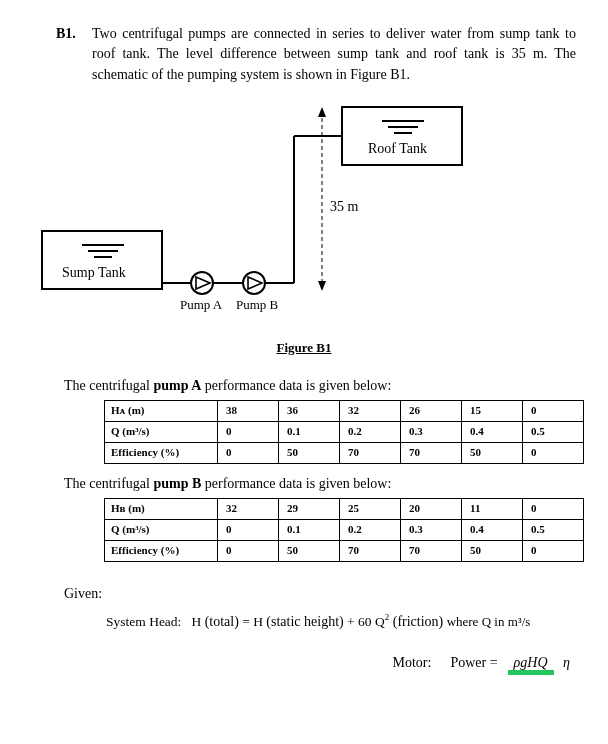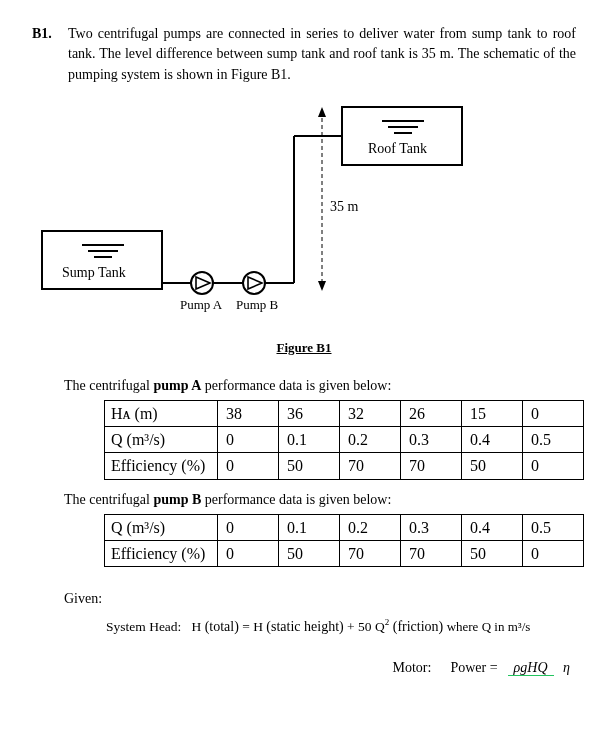--- a/index.html
+++ b/index.html
@@ -6,44 +6,45 @@
     margin: 0;
     padding: 24px 32px;
     font-family: "Times New Roman", Times, serif;
     font-size: 14px;
     color: #000;
     background: #fff;
     width: 608px;
     box-sizing: border-box;
     line-height: 1.45;
   }
-  .q-header { display: flex; }
+  .q-header { display: flex; margin-left: 24px; }
   .q-num { font-weight: bold; min-width: 36px; }
   .q-body { text-align: justify; }
   .figure-wrap { margin: 16px 0 8px 0; display:flex; justify-content:flex-start; }
   .fig-caption { text-align:center; font-weight:bold; text-decoration: underline; font-size: 13px; margin-bottom: 18px; }
   .tbl-intro { margin: 10px 0 4px 32px; }
   table.perf {
     border-collapse: collapse;
     margin: 2px 0 10px 72px;
-    font-size: 16px;
+    font-size: 11px;
+    font-weight: bold;
   }
   table.perf td {
     border: 1px solid #000;
     padding: 1px 8px;
     text-align: left;
     min-width: 44px;
     height: 18px;
   }
   table.perf td.rowhdr { text-align: left; min-width: 100px; padding-left:6px; padding-right:6px;}
   .given { margin: 22px 0 1px 32px; font-family: Liberation Serif, serif; }
   .formula-line { margin: 6px 0 6px 74px; font-size: 13.5px; }
   .formula-line2 { margin: 22px 0 0 110px; font-size: 14px; display:flex; align-items:center; gap:6px;justify-content:flex-end;}
   .frac { display:inline-block; text-align:center; vertical-align:middle; line-height:1.05; font-style: italic; margin-left:4px;}
-  .frac .num { border-bottom:1px solid #22c55e; padding:0 6px; }
+  .frac .num { border-bottom:5px solid #22c55e; padding:0 6px; }
   .frac .den { padding:0 6px; }
   .sup { font-size: 9px; vertical-align: super; }
   .small { font-size: 14px; }
   .where { font-size: 13px; }
 </style>
 </head>
 <body>
 
 <div class="q-header">
   <div class="q-num">B1.</div>
@@ -125,20 +126,29 @@
     <td>0</td>
   </tr>
 </tbody>
   </table>
 
 <div class="tbl-intro">
   <span>The centrifugal </span><b>pump B</b><span> performance data is given below:</span>
 </div>
 <table class="perf">
   <tbody>
+      <tr>
+    <td class="rowhdr">Hʙ (m)</td>
+    <td>32</td>
+    <td>29</td>
+    <td>25</td>
+    <td>20</td>
+    <td>11</td>
+    <td>0</td>
+  </tr>
   <tr>
     <td class="rowhdr">Q (m³/s)</td>
     <td>0</td>
     <td>0.1</td>
     <td>0.2</td>
     <td>0.3</td>
     <td>0.4</td>
     <td>0.5</td>
   </tr>
   <tr>
@@ -150,21 +160,21 @@
     <td>50</td>
     <td>0</td>
   </tr>
 </tbody>
   </table>
 
 <div class="given">Given:</div>
 
 <div class="formula-line">
   <span>System Head:</span>&nbsp;&nbsp;
-  <span>H </span><span class="small">(total)</span><span> = H </span><span class="small">(static height)</span><span> + 50 Q</span><span class="sup">2</span><span class="small"> (friction)</span>
+  <span>H </span><span class="small">(total)</span><span> = H </span><span class="small">(static height)</span><span> + 60 Q</span><span class="sup">2</span><span class="small"> (friction)</span>
   <span class="where">where Q in m³/s</span>
 </div>
 
 <div class="formula-line2">
   <span>Motor:</span>&nbsp;&nbsp;
   <span>Power = </span>
   <span class="frac">
     <span class="num">ρgHQ</span>
     <span class="den">η</span>
   </span>

